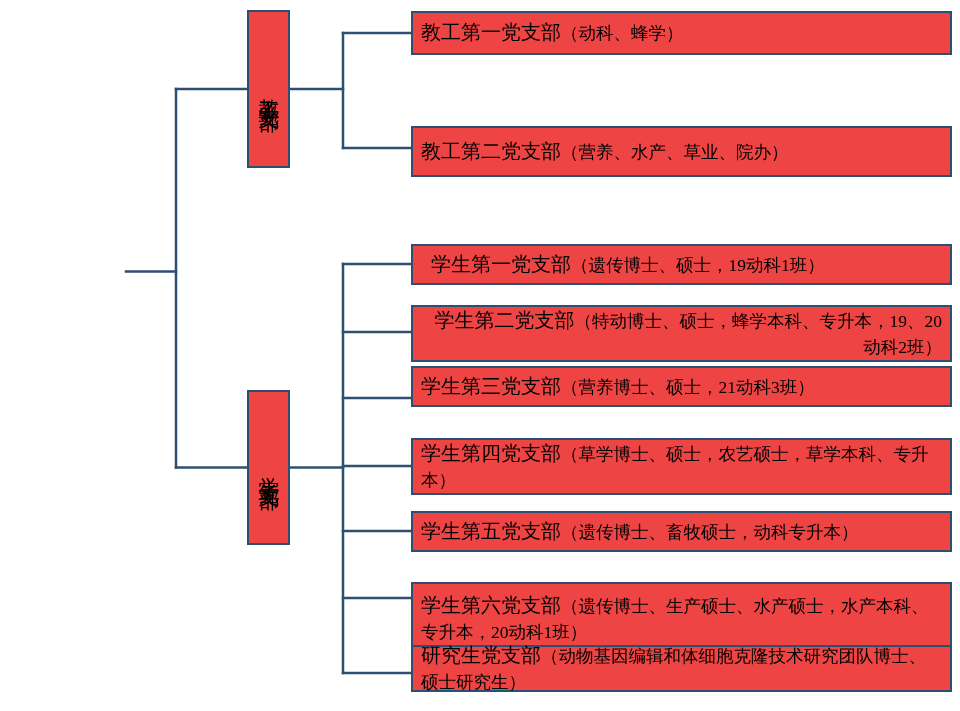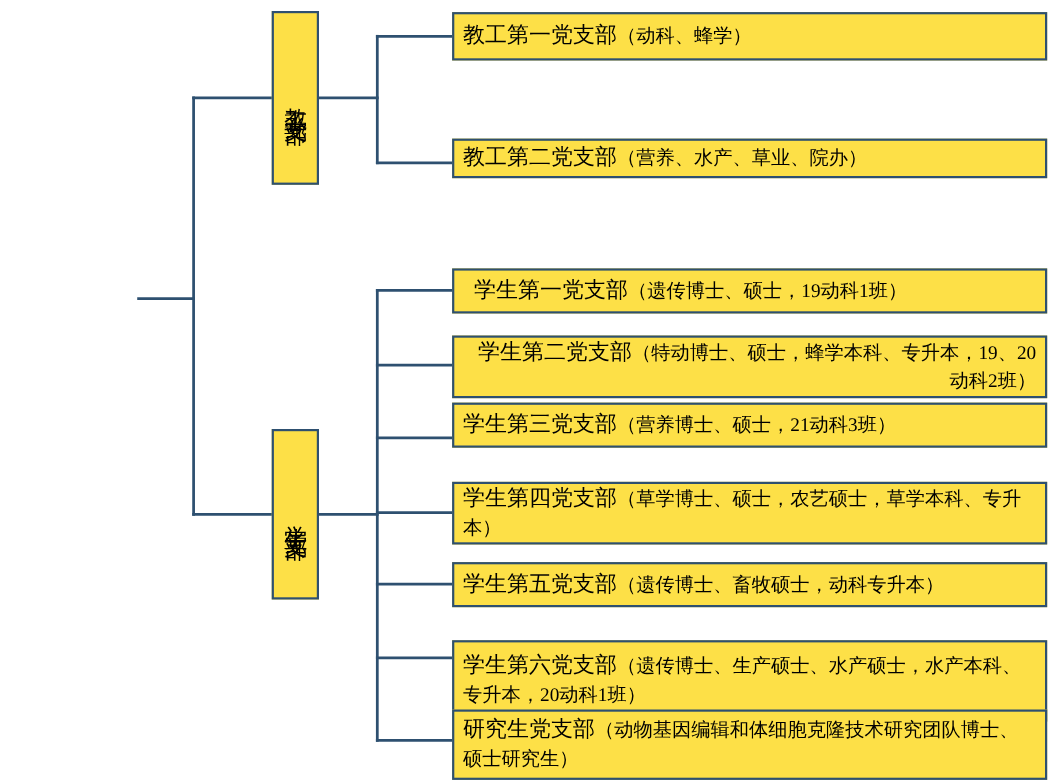--- a/index.html
+++ b/index.html
@@ -27,21 +27,21 @@
     top: 0;
     width: 960px;
     height: 711px;
   }
 
   
   .node {
     position: absolute;
     box-sizing: border-box;
     border: 2px solid #2e5070;
-    background: #fde047;
+    background: #ef4444;
     display: flex;
     align-items: center;
     line-height: 1.28;
   }
 
   
   .node.root {
     left: 8px;
     top: 254px;
     width: 118px;
@@ -129,21 +129,21 @@
     <span class="label">教工党支部</span>
   </div>
 
   <div class="node vert vert-student">
     <span class="label">学生党支部</span>
   </div>
 
   <div class="node leaf" style="top:11px;height:44px;">
     <span class="label"><span class="title">教工第一党支部</span><span class="detail">（动科、蜂学）</span></span>
   </div>
-  <div class="node leaf" style="top:126px;height:36px;">
+  <div class="node leaf" style="top:126px;height:51px;">
     <span class="label"><span class="title">教工第二党支部</span><span class="detail">（营养、水产、草业、院办）</span></span>
   </div>
 
   <div class="node leaf" style="top:244px;height:41px;padding-left:18px;">
     <span class="label"><span class="title">学生第一党支部</span><span class="detail">（遗传博士、硕士，19动科1班）</span></span>
   </div>
   <div class="node leaf" style="top:305px;height:57px;text-align:right;">
     <span class="label"><span class="title">学生第二党支部</span><span class="detail">（特动博士、硕士，蜂学本科、专升本，19、20动科2班）</span></span>
   </div>
   <div class="node leaf" style="top:366px;height:41px;">
@@ -151,17 +151,17 @@
   </div>
   <div class="node leaf" style="top:438px;height:57px;">
     <span class="label"><span class="title">学生第四党支部</span><span class="detail">（草学博士、硕士，农艺硕士，草学本科、专升本）</span></span>
   </div>
   <div class="node leaf" style="top:511px;height:41px;">
     <span class="label"><span class="title">学生第五党支部</span><span class="detail">（遗传博士、畜牧硕士，动科专升本）</span></span>
   </div>
   <div class="node leaf" style="top:570px;height:74px;margin-top:12px;">
     <span class="label"><span class="title">学生第六党支部</span><span class="detail">（遗传博士、生产硕士、水产硕士，水产本科、专升本，20动科1班）</span></span>
   </div>
-  <div class="node leaf" style="top:645px;height:64px;">
+  <div class="node leaf" style="top:645px;height:47px;">
     <span class="label"><span class="title">研究生党支部</span><span class="detail">（动物基因编辑和体细胞克隆技术研究团队博士、硕士研究生）</span></span>
   </div>
 
 </div>
 
 </body></html>

